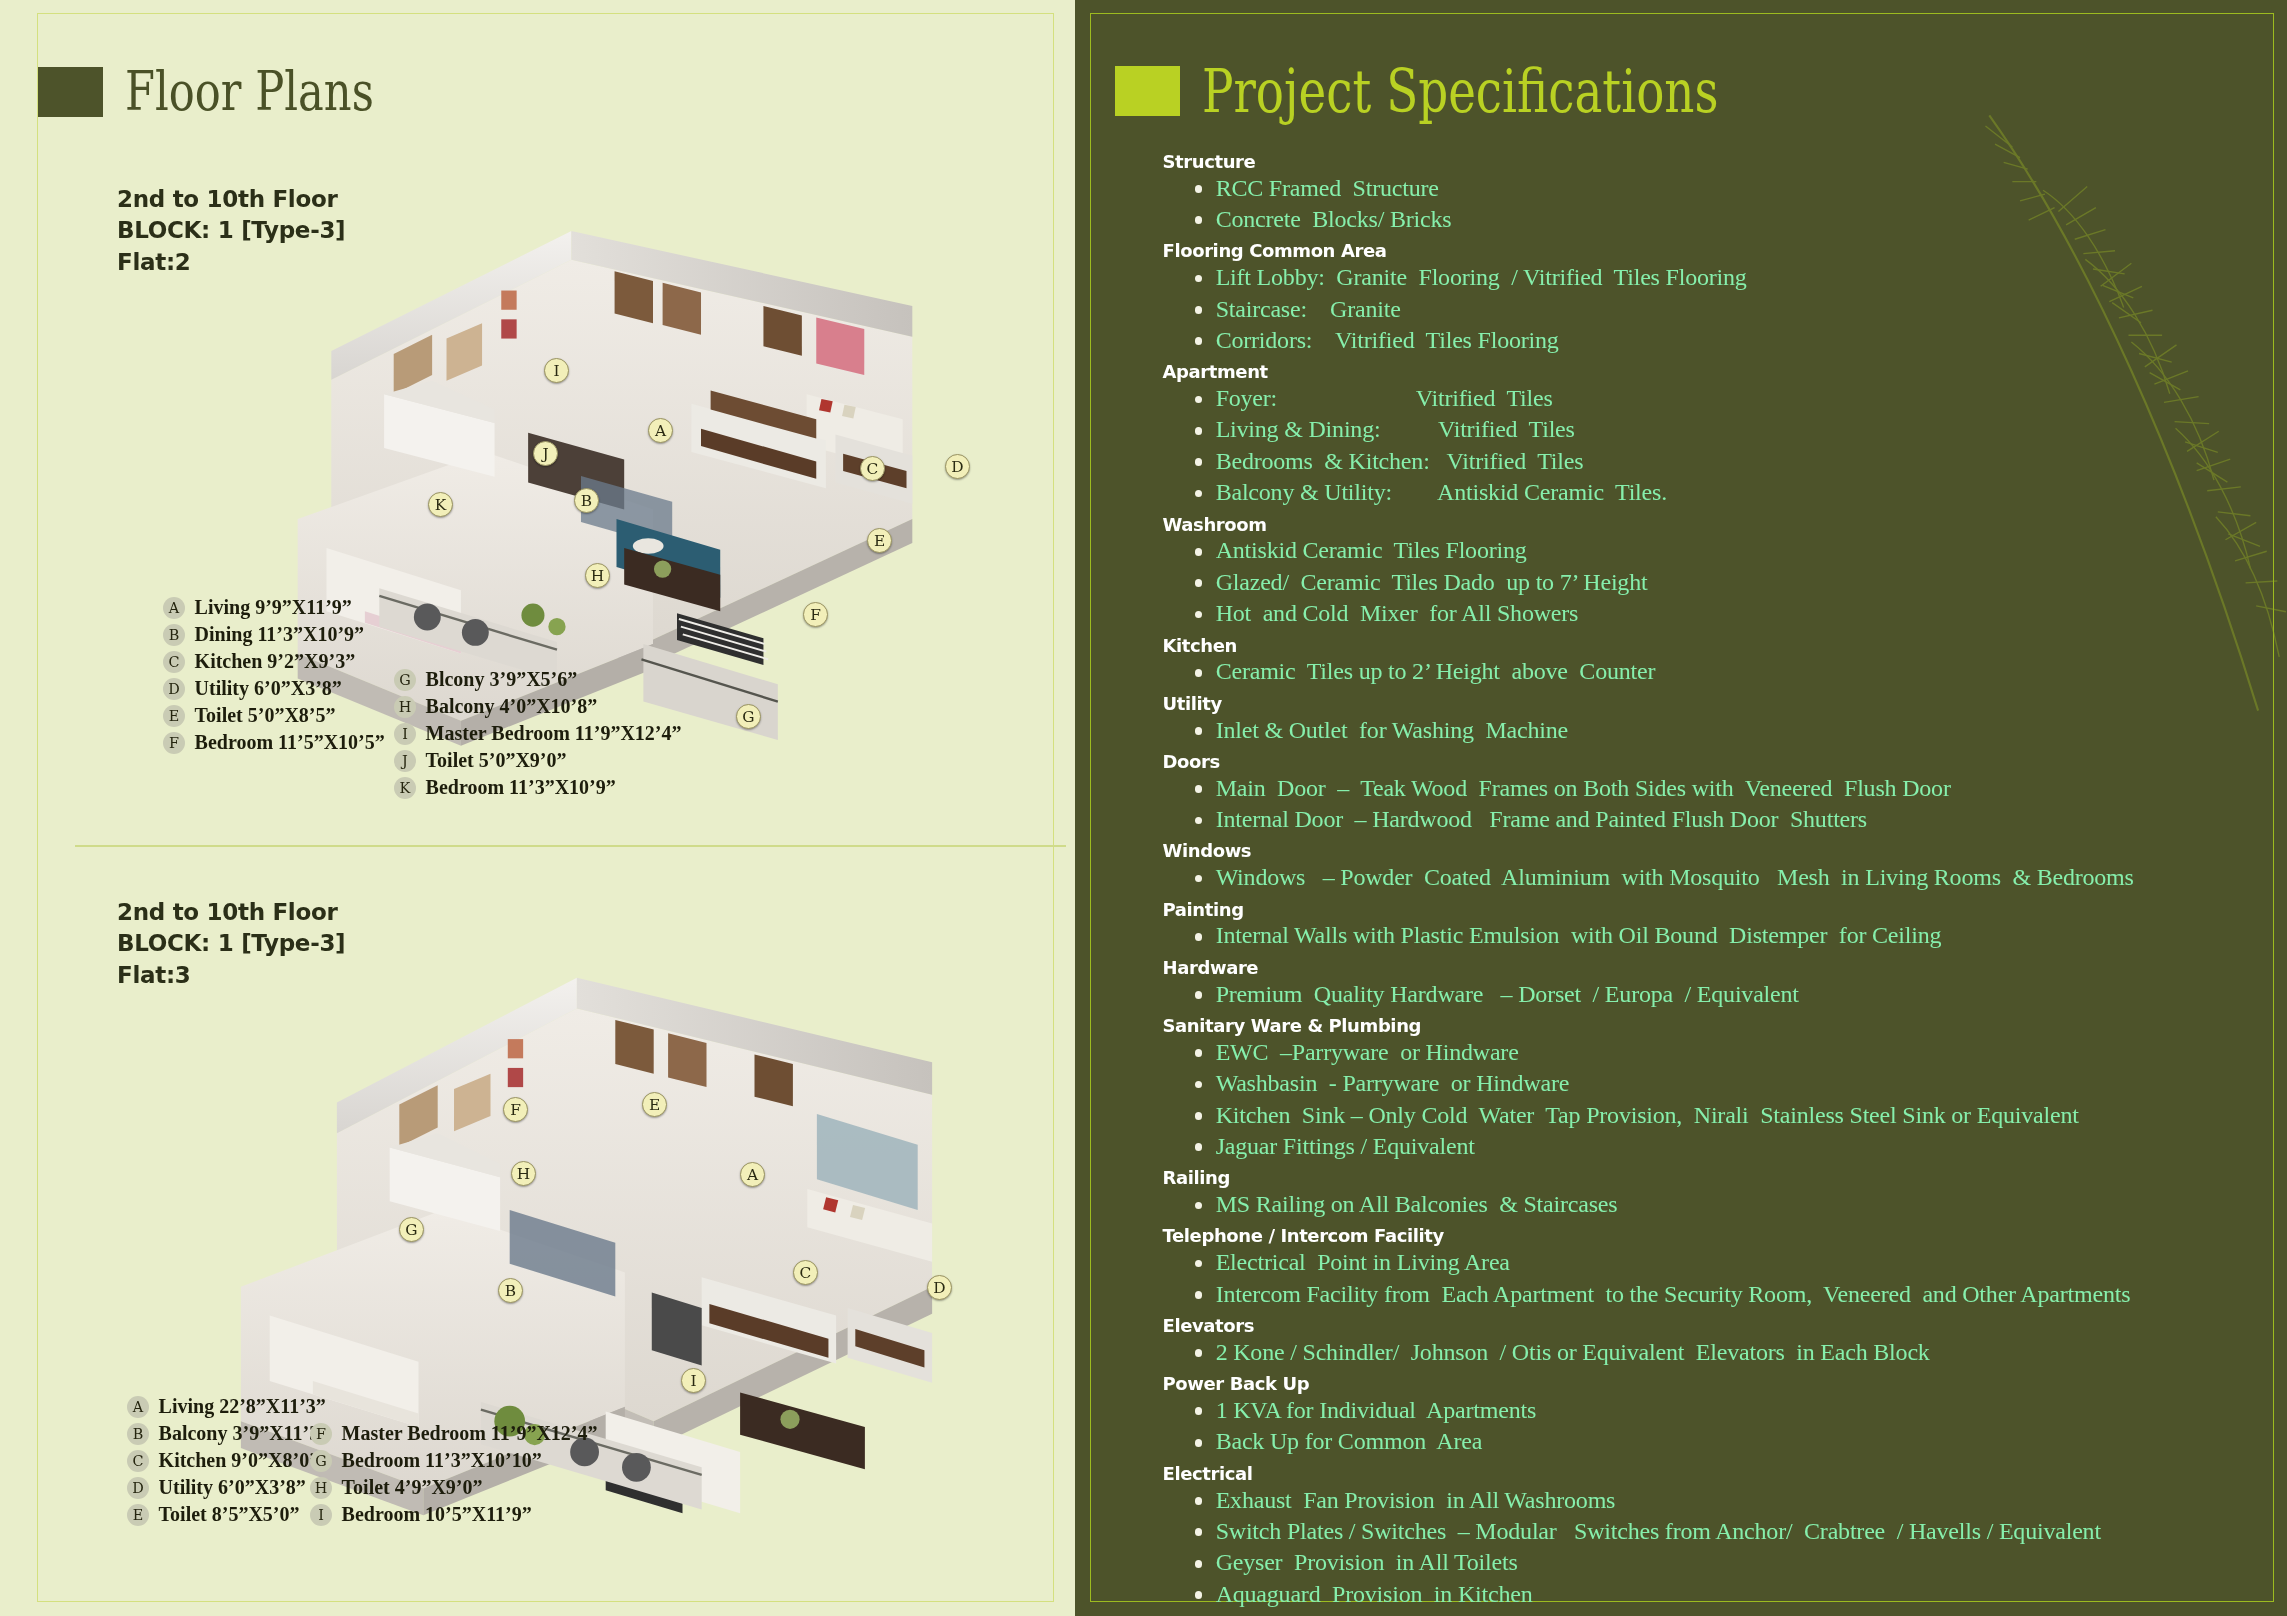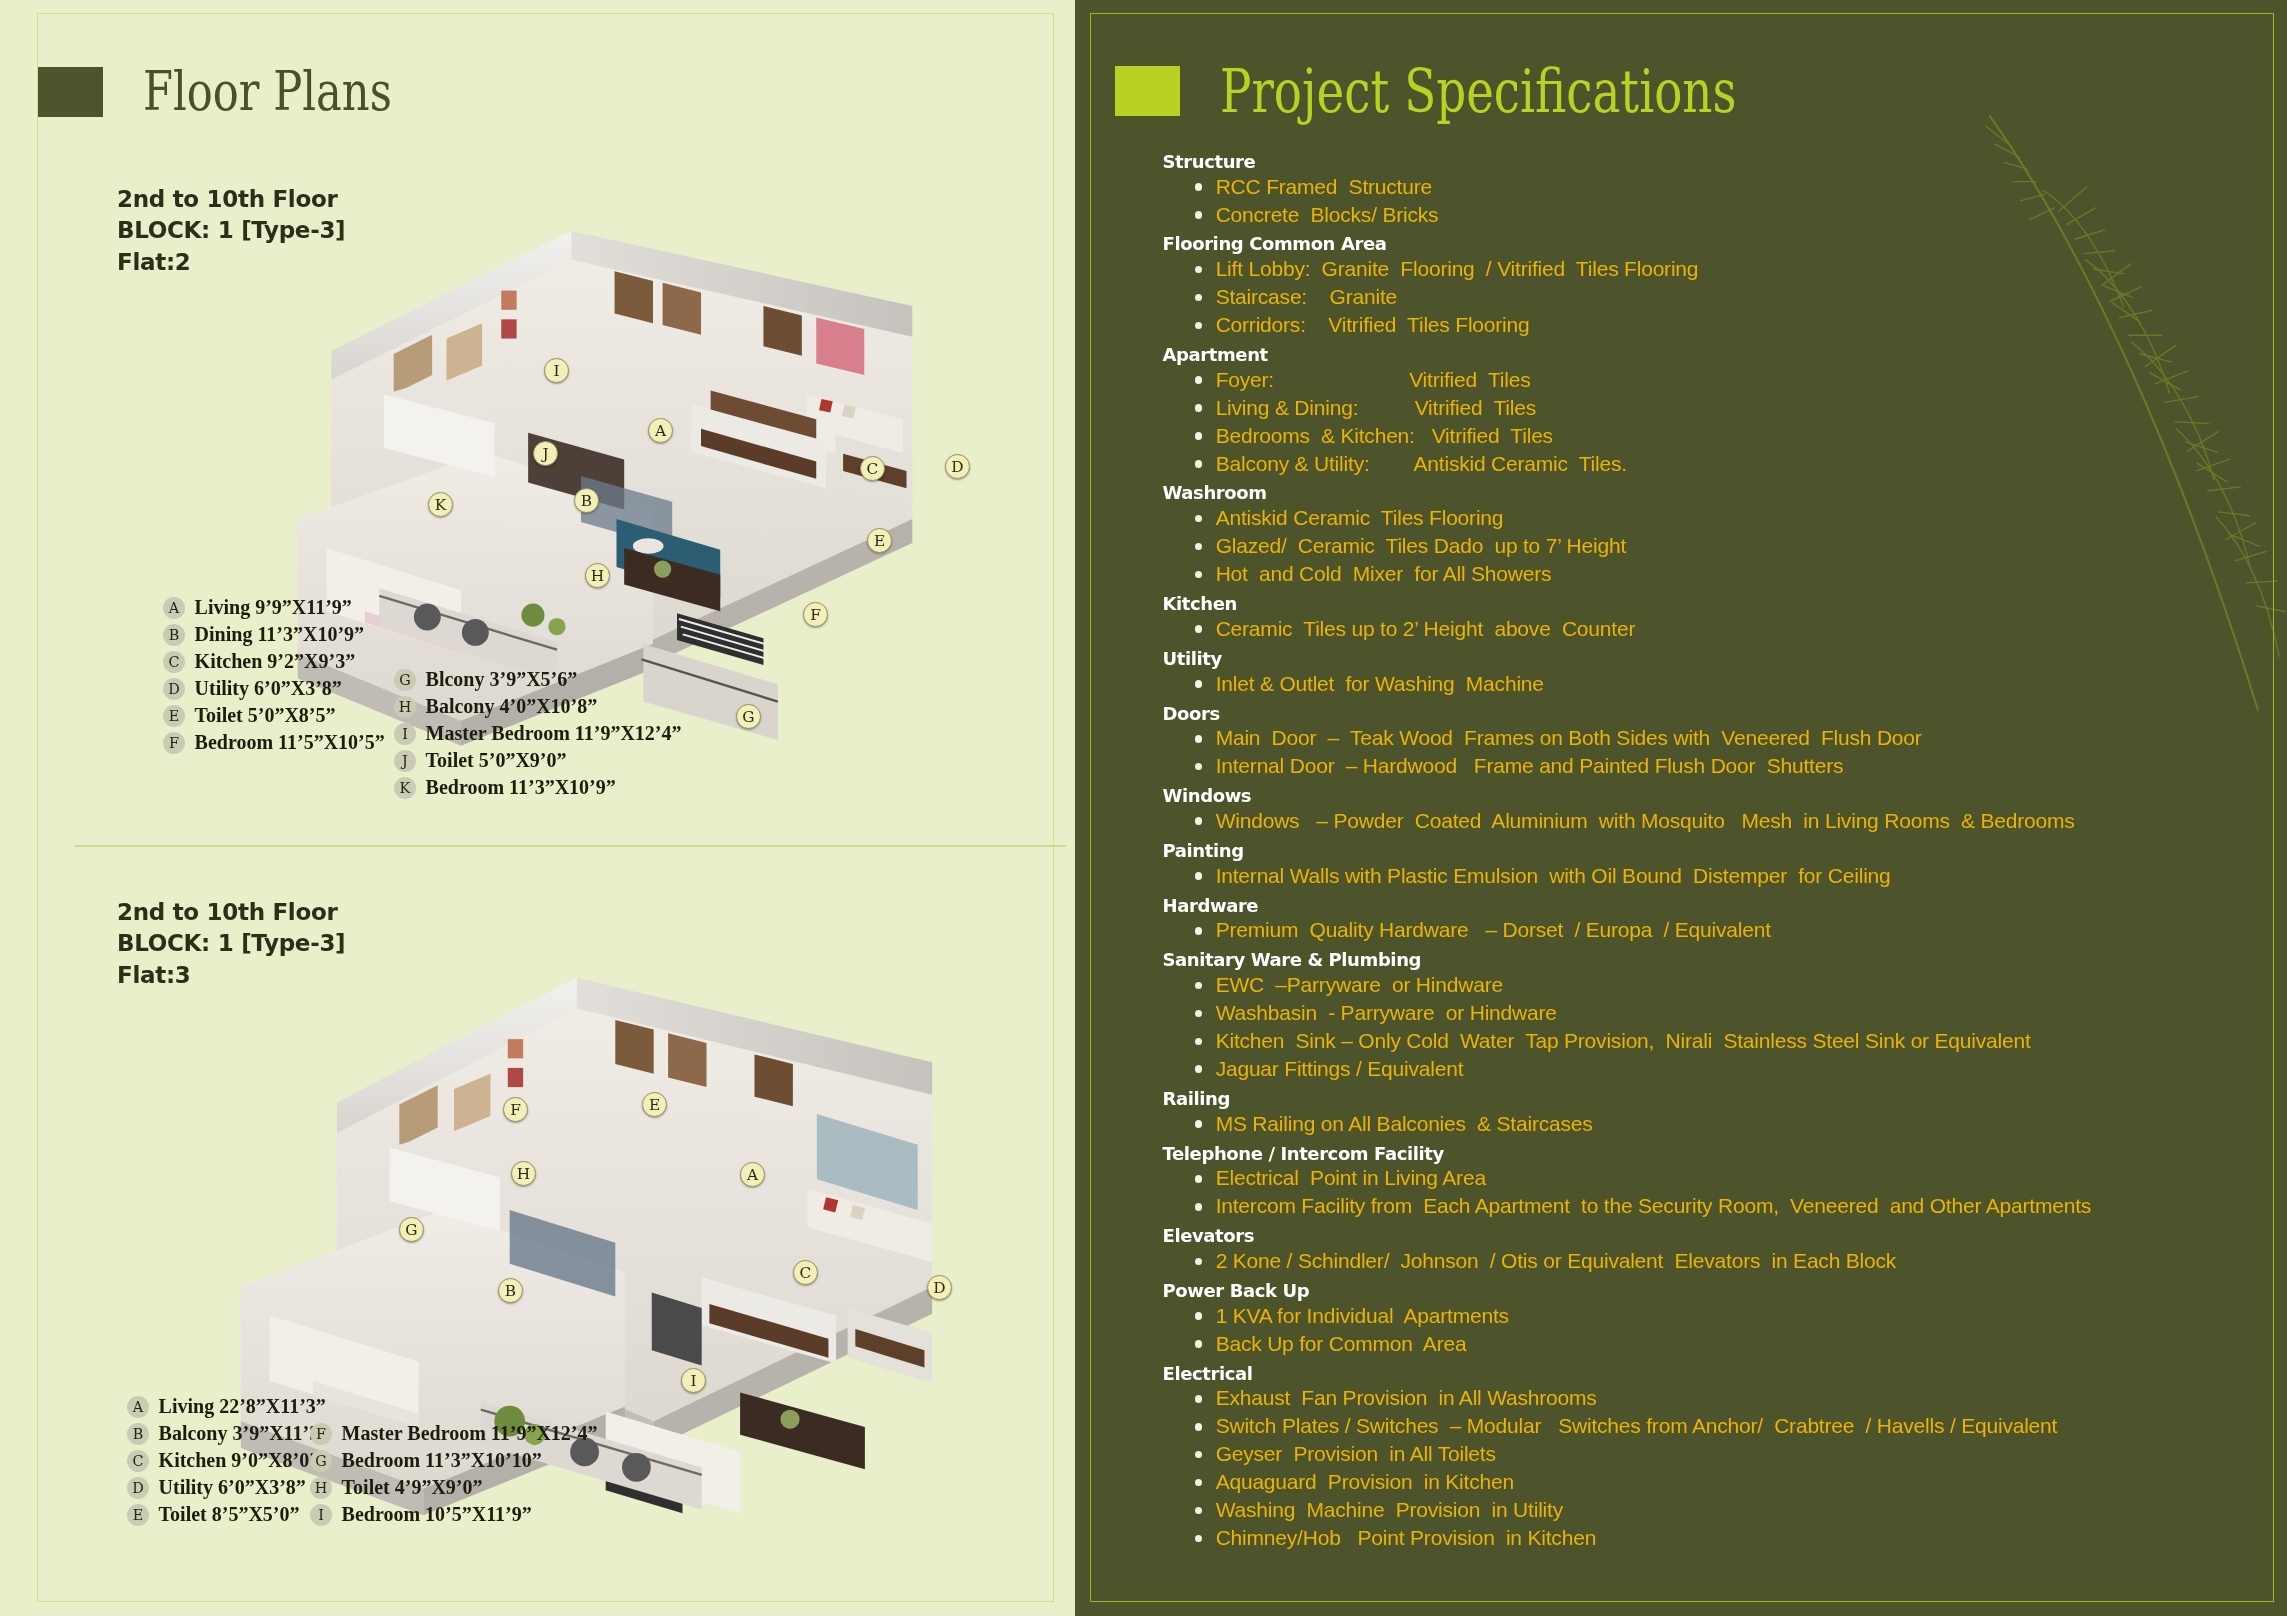--- a/index.html
+++ b/index.html
@@ -27,21 +27,21 @@
     position: absolute;
     left: 37px; top: 13.4px; right: 21px; bottom: 15.4px;
     border: 1.9px solid #d4e07f;
     background: #e9eecb;
   }
 
   .section-head {
     position: absolute;
     display: flex;
     align-items: center;
-    gap: 40px;
+    gap: 22px;
   }
   .head-swatch-dark {
     width: 65px; height: 50px;
     background: #4d532a;
   }
   .head-swatch-lime {
     width: 65px; height: 50px;
     background: #b9d123;
   }
   .head-title-dark {
@@ -169,23 +169,23 @@
     margin-bottom: 3.8px;
   }
   .spec-bullet {
     width: 7.7px; height: 7.7px;
     border-radius: 50%;
     background: #f4f3e6;
     flex: none;
     position: relative; top: -2.9px;
   }
   .spec-text {
-    font-family: Liberation Sans, sans-serif;
-    font-size: 21px;
-    color: #eab308;
+    font-family: Liberation Serif, serif;
+    font-size: 24px;
+    color: #86efac;
     letter-spacing: -0.2px;
     white-space: pre;
     line-height: 1.15;
   }
 </style>
 </head>
 <body>
 
 <div class="page">
 

